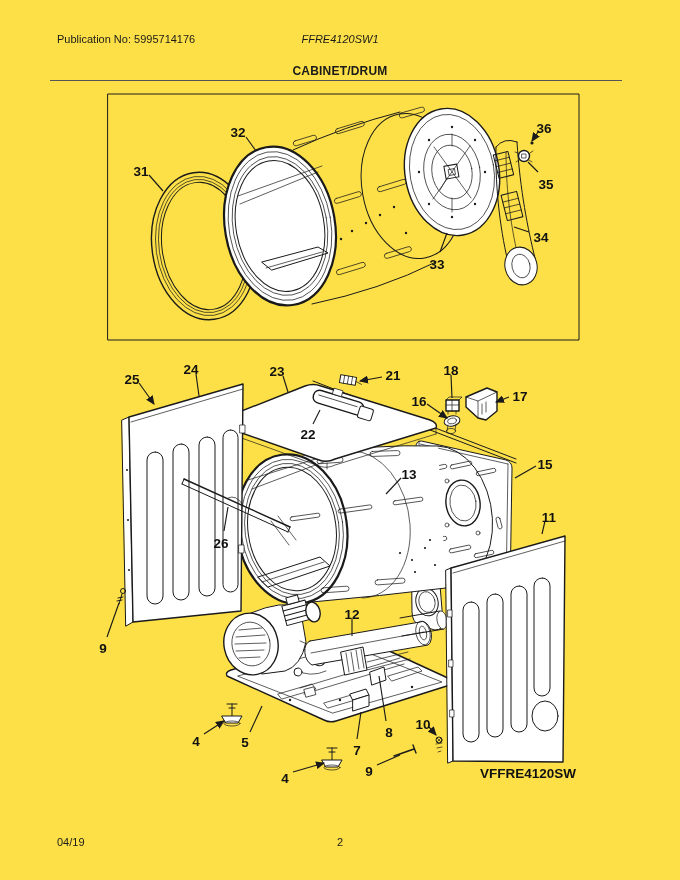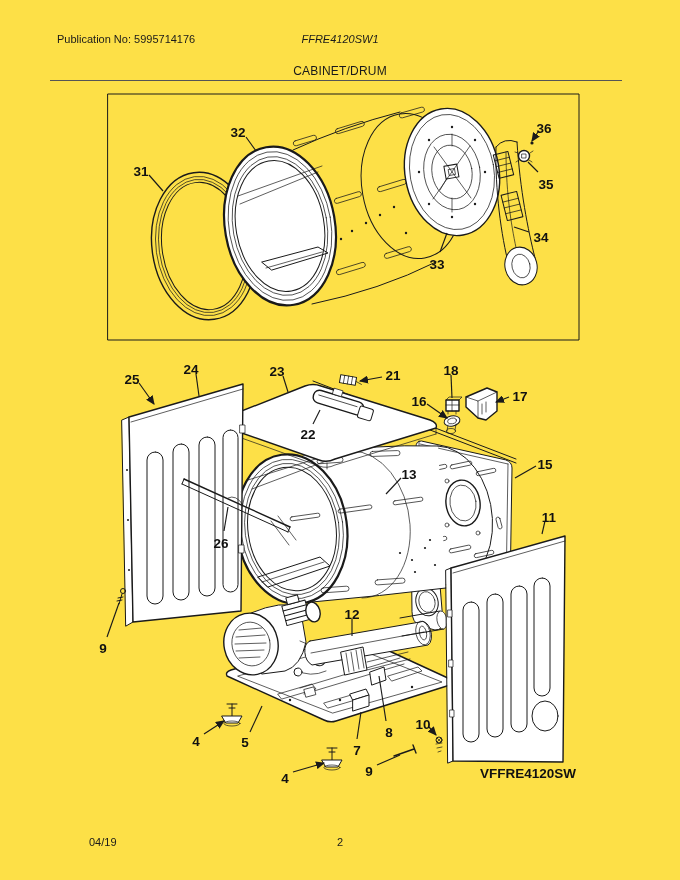--- a/index.html
+++ b/index.html
@@ -1,22 +1,22 @@
 <!DOCTYPE html>
 <html><head>
 <meta charset="utf-8">
 <style>
   html,body{margin:0;padding:0;background:#888;}
   .page{position:relative;width:680px;height:880px;background:#fde047;overflow:hidden;
         font-family:"Liberation Sans",sans-serif;color:#1a1a1a;}
   .pub{position:absolute;left:57px;top:33px;font-size:11px;}
   .model{position:absolute;left:0;top:33px;width:680px;text-align:center;font-size:11px;font-style:italic;}
-  .sec-title{position:absolute;left:0;top:64px;width:680px;text-align:center;font-size:12px;font-weight:normal;letter-spacing:.2px;}
+  .sec-title{position:absolute;left:0;top:64px;width:680px;text-align:center;font-size:12px;font-weight:bold;letter-spacing:.2px;}
   .rule{position:absolute;left:50px;top:80px;width:572px;height:0;border-top:1.5px solid #555;}
-  .footer-date{position:absolute;left:57px;top:836px;font-size:11px;margin-left:32px;}
+  .footer-date{position:absolute;left:57px;top:836px;font-size:11px;}
   .footer-page{position:absolute;left:0;top:836px;width:680px;text-align:center;font-size:11px;}
   svg{position:absolute;left:0;top:0;}
   .ln{stroke:#1a1a1a;fill:none;stroke-width:1;stroke-linecap:round;stroke-linejoin:round;}
   .thk{stroke-width:2.2;}
   .med{stroke-width:1.4;}
   .thin{stroke-width:.7;}
   .fw{fill:#ffffff;}
   .fd{fill:#1a1a1a;stroke:none;}
   .callouts line{stroke:#1a1a1a;stroke-width:1.15;}
   .callout-label{font:bold 13.5px "Liberation Sans",sans-serif;fill:#111;text-anchor:middle;}

